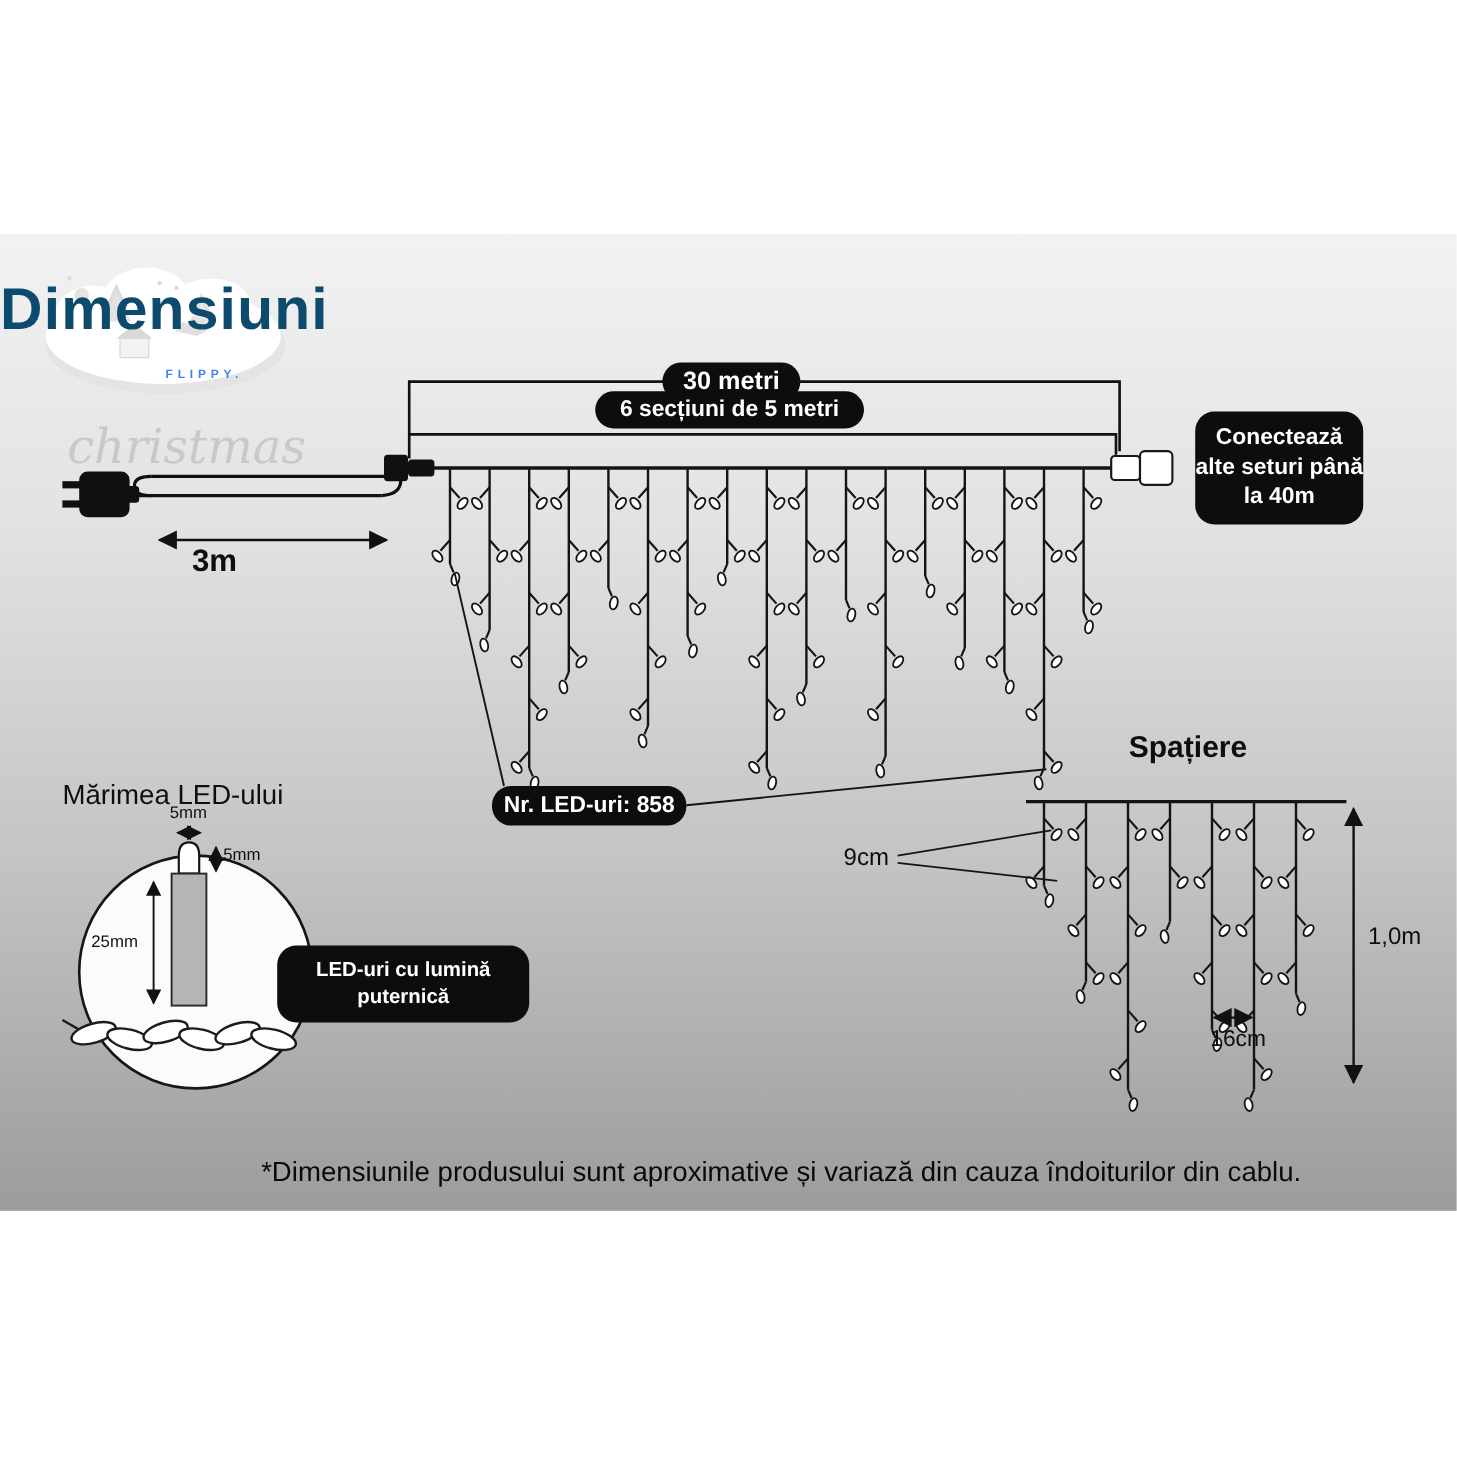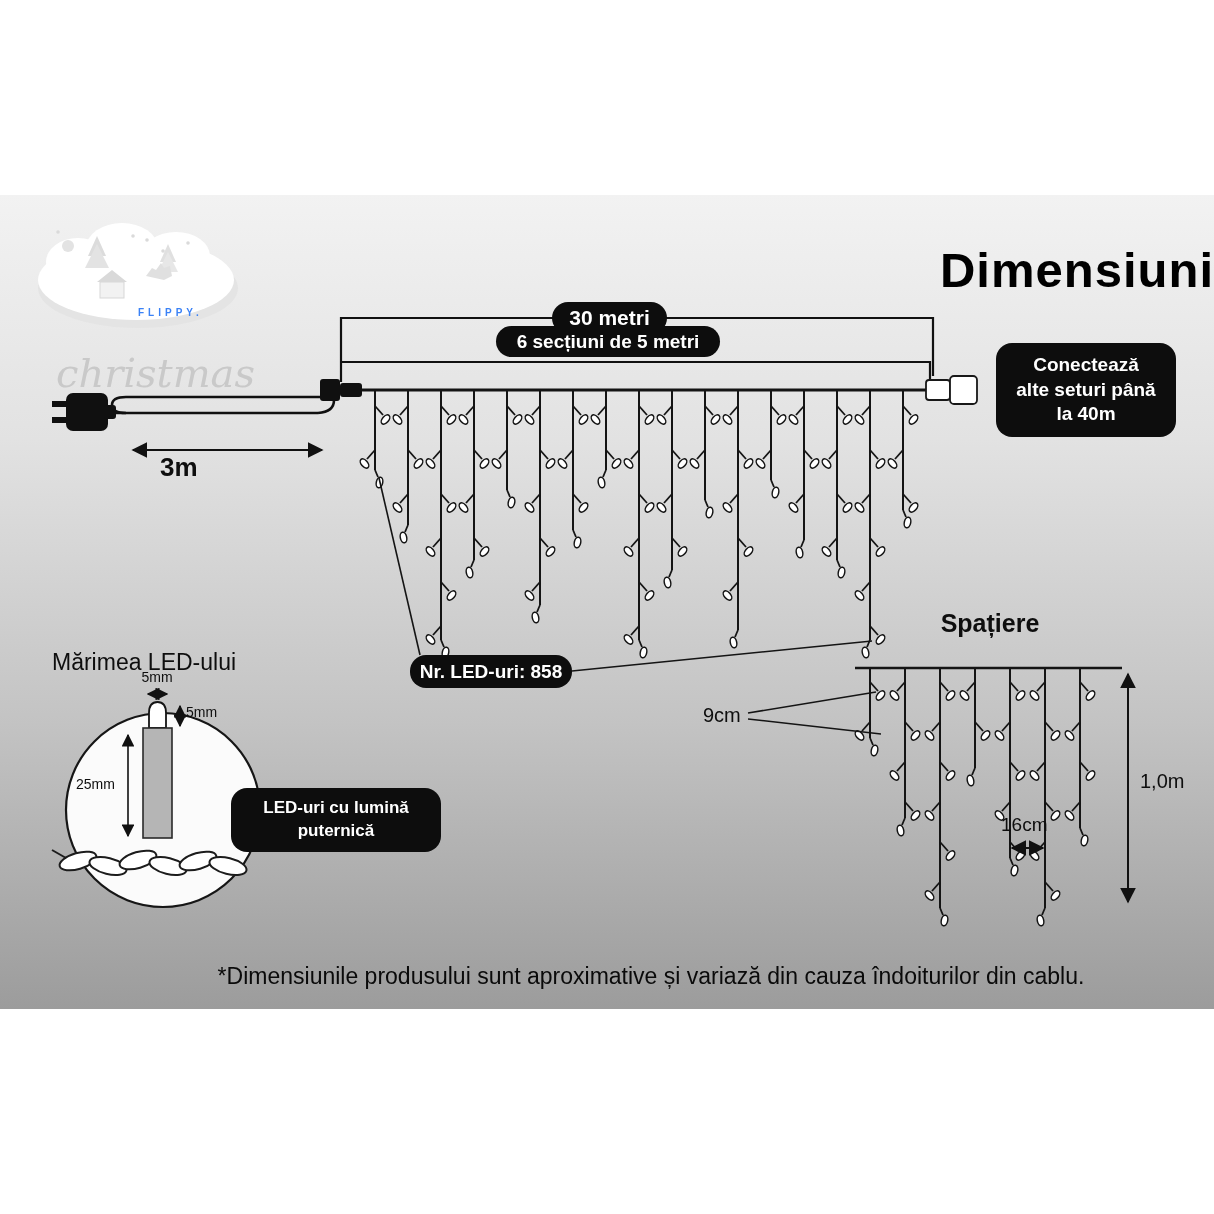--- a/index.html
+++ b/index.html
@@ -12,22 +12,22 @@
     background:linear-gradient(180deg,#f2f2f2 0%,#e2e2e2 30%,#c3c3c3 65%,#9c9c9c 100%);
   }
   svg.art{position:absolute;left:0;top:0}
   .lbl{position:absolute;color:#0e0e0e;white-space:nowrap}
   .blackbox{
     position:absolute;background:var(--box-bg,#0d0d0d);color:var(--box-text,#ffffff);
     display:flex;flex-direction:column;align-items:center;justify-content:center;
     text-align:center;font-weight:700;border-radius:16px;
   }
   .page-title{
-    position:absolute;left:0;top:230px;width:100%;text-align:right;
-    font-size:49px;font-weight:700;letter-spacing:1px;color:#000000;margin-top:12px;
+    position:absolute;left:0;top:230px;width:100%;text-align:left;
+    font-size:49px;font-weight:700;letter-spacing:1px;color:#0c4a6e;
   }
   .logo-brand{
     position:absolute;left:138px;top:307px;font-size:10px;font-weight:600;
     letter-spacing:4px;color:#3b82f6;
   }
   .logo-script{
     position:absolute;left:56px;top:318px;font-family:"DejaVu Serif",serif;
     font-style:italic;font-size:40px;color:#c9c9c9;margin-top:32px;
   }
   .footer{
@@ -389,31 +389,31 @@
 
 <div class="logo-brand">FLIPPY.</div>
 <div class="logo-script">christmas</div>
 
 <div class="page-title">Dimensiuni</div>
 
 <div class="blackbox" style="left:552px;top:302px;width:115px;height:32px;font-size:21px">30 metri</div>
 
 <div class="blackbox" style="left:496px;top:326px;width:224px;height:31px;font-size:19px">6 secțiuni de 5 metri</div>
 
-<div class="blackbox" style="left:996px;top:343px;width:140px;padding:10px 20px;font-size:19px;line-height:1.3;white-space:normal">Conectează alte seturi până la 40m</div>
+<div class="blackbox" style="left:996px;top:343px;width:140px;padding:10px 0;font-size:19px;line-height:1.3;white-space:normal">Conectează alte seturi până la 40m</div>
 
 <div class="blackbox" style="left:410px;top:655px;width:162px;height:33px;font-size:19px">Nr. LED-uri: 858</div>
 
 <div class="lbl" style="left:160px;top:452px;width:135px;text-align:left;font-size:26px;font-weight:600">3m</div>
 
 <div class="lbl" style="left:900px;top:609px;width:180px;text-align:center;font-size:25px;font-weight:700">Spațiere</div>
 
 <div class="lbl" style="left:703px;top:704px;font-size:20px">9cm</div>
 
-<div class="lbl" style="left:1001px;top:814px;width:54px;text-align:left;font-size:19px">16cm</div>
+<div class="lbl" style="left:1001px;top:856px;width:54px;text-align:right;font-size:19px">16cm</div>
 
 <div class="lbl" style="left:1140px;top:770px;font-size:20px">1,0m</div>
 
 <div class="lbl" style="left:52px;top:649px;font-size:23px;font-weight:500">Mărimea LED-ului</div>
 
 <div class="lbl" style="left:131px;top:669px;width:52px;text-align:center;font-size:14px">5mm</div>
 
 <div class="lbl" style="left:186px;top:704px;font-size:14px">5mm</div>
 
 <div class="lbl" style="left:76px;top:776px;font-size:14px">25mm</div>

